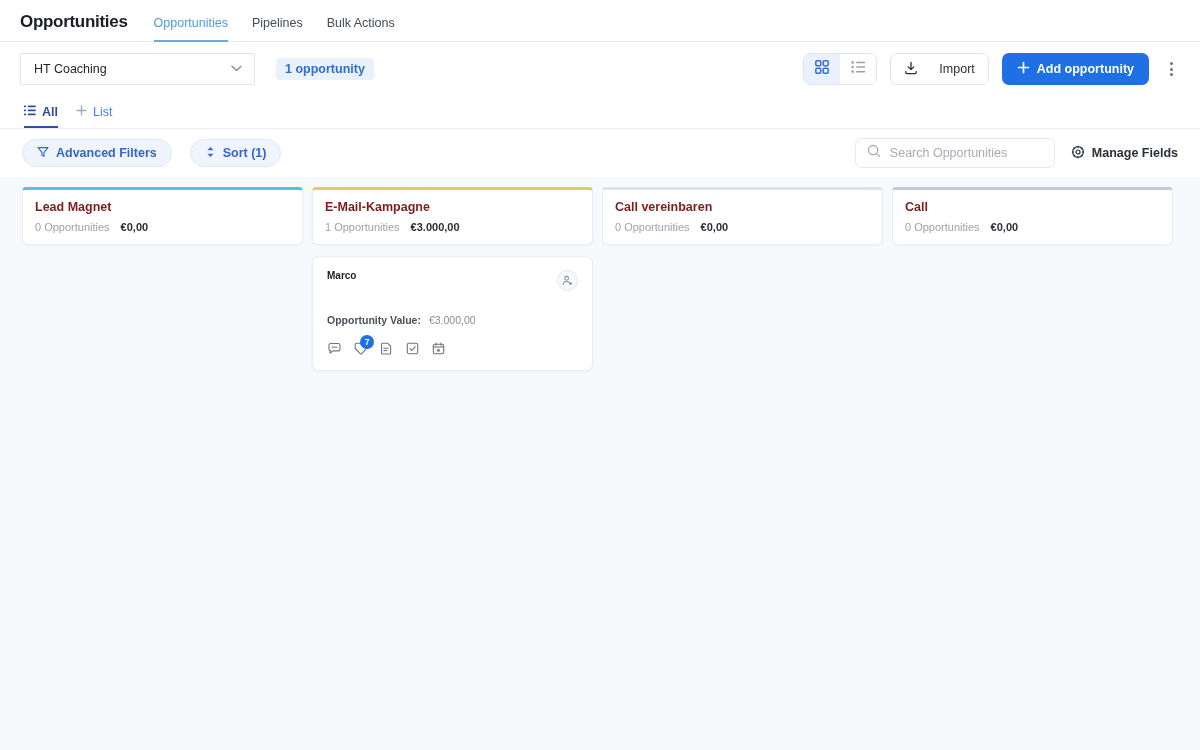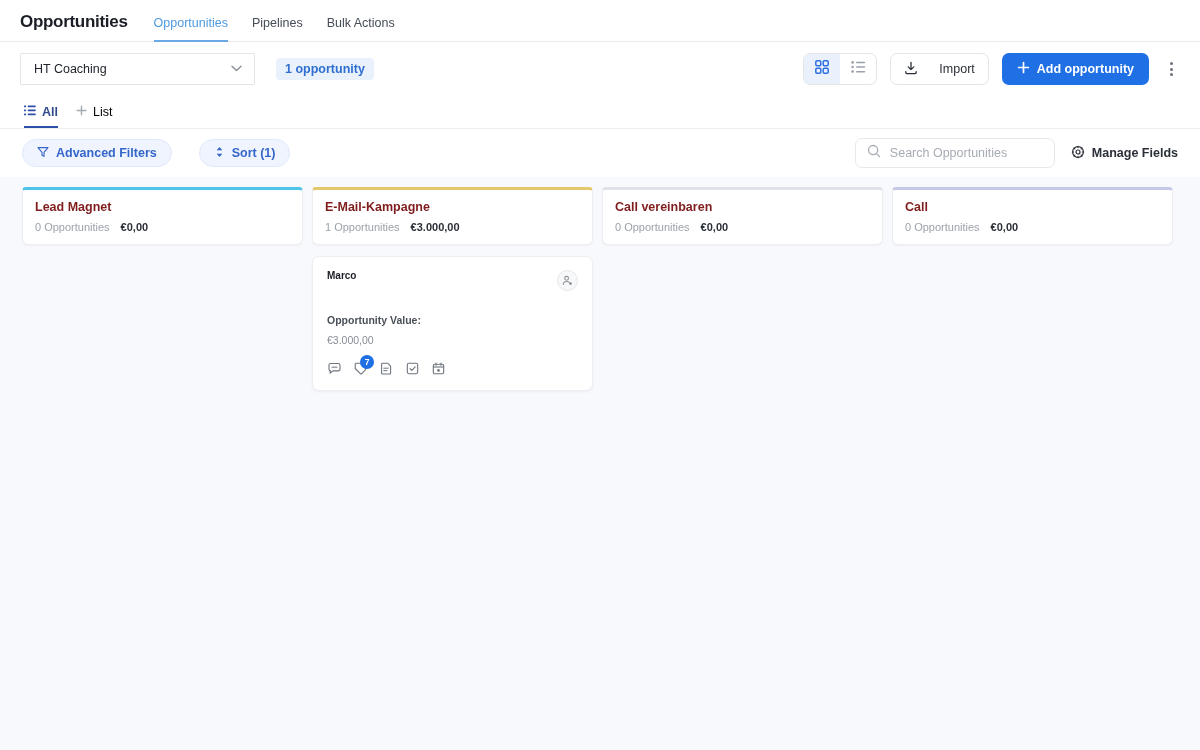--- a/index.html
+++ b/index.html
@@ -90,30 +90,30 @@
 
   
   .listtabs {
     height: 33px; padding: 0 24px;
     display: flex; align-items: flex-end; gap: 18px;
     border-bottom: 1px solid #eceef2;
     background: #fff;
   }
   .ltab {
     display: flex; align-items: center; gap: 6px;
-    font-size: 12.5px; color: #000000;
+    font-size: 12.5px; color: #3b82f6;
     padding-bottom: 7px; cursor: pointer;
     border-bottom: 2.5px solid transparent;
   }
   .ltab.active { color: #2f4b8c; font-weight: bold; border-bottom-color: #2d4fa8; }
 
   
   .filterrow {
     height: 48px; padding: 0 22px;
-    display: flex; align-items: center; gap: 27px;
+    display: flex; align-items: center; gap: 18px;
     background: #fff;
   }
   .pill {
     height: 28px; border-radius: 16px;
     background: #eff4fe; border: 1px solid #e0e9fb;
     display: flex; align-items: center; gap: 7px;
     padding: 0 14px;
     font-size: 12.5px; font-weight: bold; color: #3566c9;
     cursor: pointer;
   }
@@ -165,21 +165,21 @@
     cursor: pointer;
   }
   .card-top { display: flex; align-items: flex-start; justify-content: space-between; }
   .card-name { font-size: 10px; font-weight: bold; color: #1b1e26; }
   .avatar-btn {
     width: 21px; height: 21px; border-radius: 50%;
     border: 1px solid #e4e6ea; background: #f7f8fa;
     display: flex; align-items: center; justify-content: center;
     cursor: pointer; flex: 0 0 21px;
   }
-  .card-value-row { margin-top: 23px; display: flex; align-items: baseline; gap: 8px; flex-direction: column; }
+  .card-value-row { margin-top: 23px; display: flex; align-items: baseline; gap: 8px; }
   .cv-label { font-size: 10.5px; font-weight: bold; color: #4a4f58; }
   .cv-amount { font-size: 10.5px; color: #878d96; }
   .card-icons { margin-top: 15px; display: flex; align-items: center; gap: 11px; }
   .cicon { position: relative; width: 15px; height: 15px; cursor: pointer; display: block; }
   .badge {
     position: absolute; top: -6px; right: -6px;
     min-width: 14px; height: 14px; border-radius: 50%;
     background: #1f6fe5; color: #fff;
     font-size: 8.5px; font-weight: bold;
     display: flex; align-items: center; justify-content: center;

